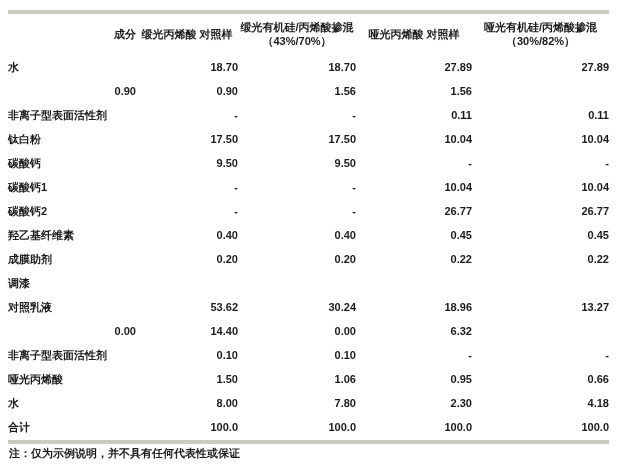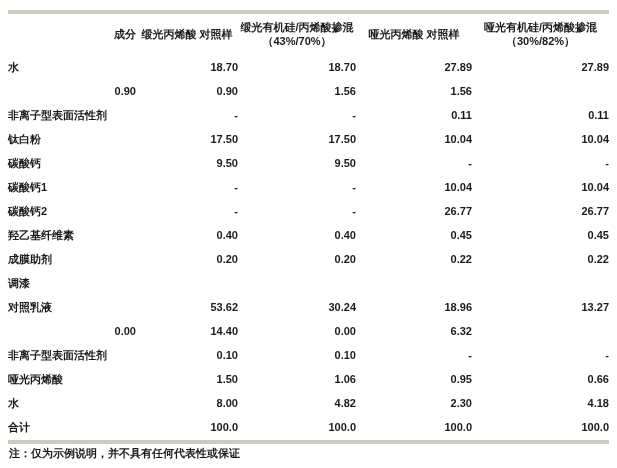--- a/index.html
+++ b/index.html
@@ -161,21 +161,21 @@
       <div class="row">
         <div class="cell label">哑光丙烯酸</div>
         <div class="cell val">1.50</div>
         <div class="cell val">1.06</div>
         <div class="cell val">0.95</div>
         <div class="cell val">0.66</div>
       </div>
       <div class="row">
         <div class="cell label">水</div>
         <div class="cell val">8.00</div>
-        <div class="cell val">4.82</div>
+        <div class="cell val">7.80</div>
         <div class="cell val">2.30</div>
         <div class="cell val">4.18</div>
       </div>
       <div class="row">
         <div class="cell label">合计</div>
         <div class="cell val">100.0</div>
         <div class="cell val">100.0</div>
         <div class="cell val">100.0</div>
         <div class="cell val">100.0</div>
       </div>

